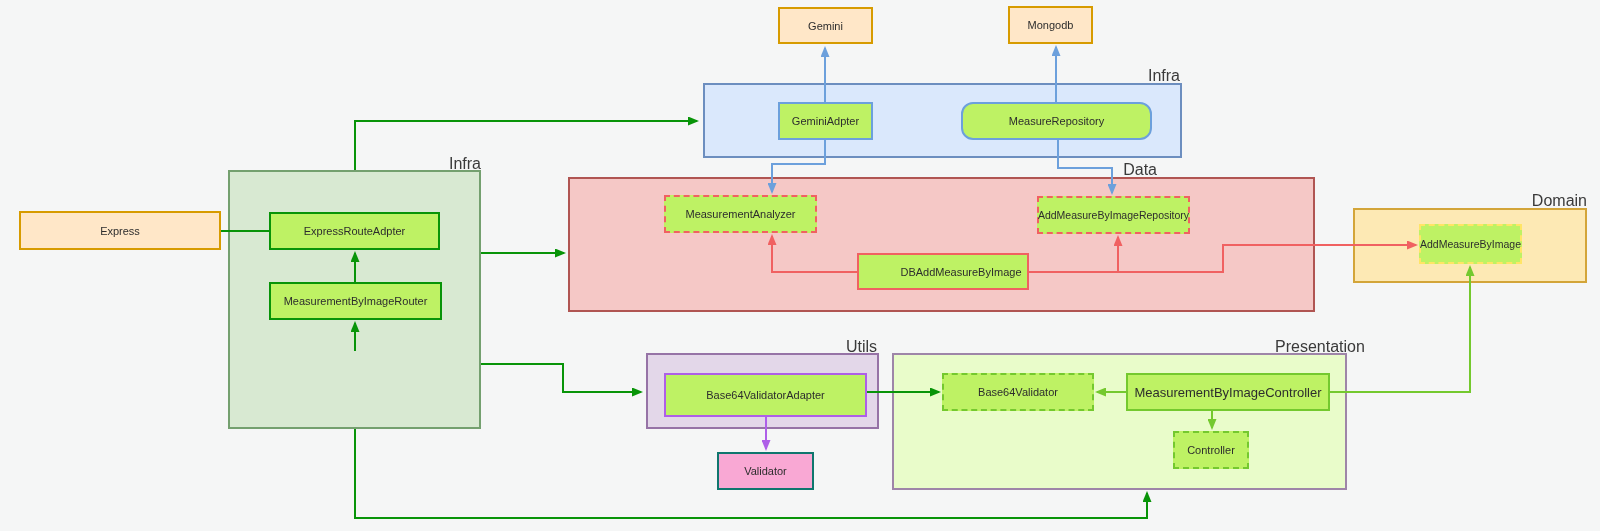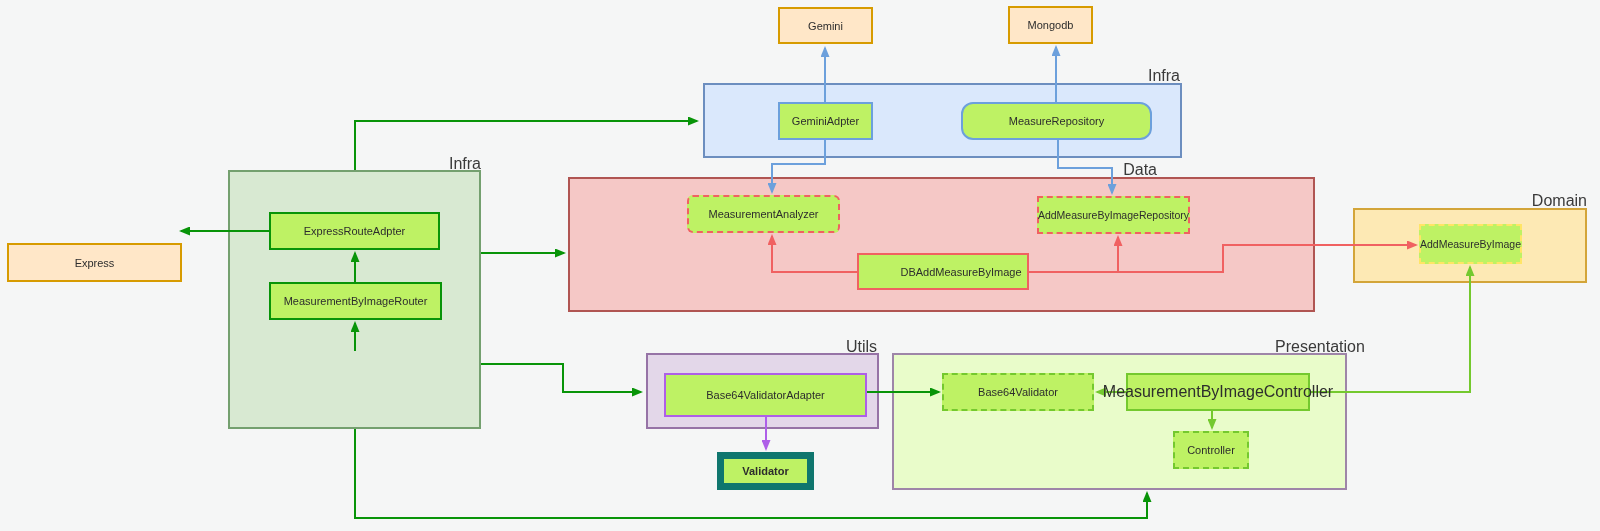--- a/index.html
+++ b/index.html
@@ -18,21 +18,21 @@
   .clabel{
     position:absolute;z-index:3;font-size:16px;color:#3a3a3a;
     text-align:right;white-space:nowrap;
   }
   .node{
     position:absolute;box-sizing:border-box;z-index:4;background:#bef264;
     display:flex;align-items:center;justify-content:center;
     font-size:11px;color:#2d2d2d;white-space:nowrap;text-align:center;
   }
   .n-orange{background:#ffe7c8;border:2px solid #d79b00;}
-  .n-yellow{background:#bef264;border:7px solid #0f766e;font-weight:bold;}
+  .n-yellow{background:#f9a8d4;border:2px solid #0f766e;}
   .n-blue{border:2px solid #6ca0dc;}
   .n-red{border:2px solid #f06161;padding-left:36px;}
   .n-red-dash{border:2px dashed #f06161;}
   .n-green{border:2px solid #089408;text-align:center;}
   .n-yellow-dash{border:2px dashed #ffe566;}
   .n-purple{border:2px solid #ae5fe8;}
   .n-lime{border:2px solid #74c92e;}
   .n-lime-dash{border:2px dashed #74c92e;}
 </style>
 </head>
@@ -98,34 +98,34 @@
 
   <div class="clabel" style="left:421px;top:155px;width:60px;">Infra</div>
   <div class="clabel" style="left:1120px;top:67px;width:60px;">Infra</div>
   <div class="clabel" style="left:1097px;top:161px;width:60px;">Data</div>
   <div class="clabel" style="left:1527px;top:192px;width:60px;">Domain</div>
   <div class="clabel" style="left:817px;top:338px;width:60px;">Utils</div>
   <div class="clabel" style="left:1275px;top:338px;width:70px;">Presentation</div>
 
   <div class="node n-orange" style="left:778px;top:7px;width:95px;height:37px;">Gemini</div>
   <div class="node n-orange" style="left:1008px;top:6px;width:85px;height:38px;">Mongodb</div>
-  <div class="node n-orange" style="left:7px;top:211px;width:175px;height:39px;margin-top:32px;">Express</div>
+  <div class="node n-orange" style="left:19px;top:211px;width:202px;height:39px;">Express</div>
 
   <div class="node n-blue" style="left:778px;top:102px;width:95px;height:38px;">GeminiAdpter</div>
   <div class="node n-blue" style="left:961px;top:102px;width:191px;height:38px;border-radius:12px;">MeasureRepository</div>
 
-  <div class="node n-red-dash" style="left:687px;top:195px;width:153px;height:38px;border-radius:6px;">MeasurementAnalyzer</div>
+  <div class="node n-red-dash" style="left:664px;top:195px;width:153px;height:38px;">MeasurementAnalyzer</div>
   <div class="node n-red-dash" style="left:1037px;top:196px;width:153px;height:38px;font-size:10.5px;">AddMeasureByImageRepository</div>
   <div class="node n-red" style="left:857px;top:253px;width:172px;height:37px;">DBAddMeasureByImage</div>
 
   <div class="node n-yellow-dash" style="left:1419px;top:224px;width:103px;height:40px;font-size:10.5px;">AddMeasureByImage</div>
 
   <div class="node n-green" style="left:269px;top:212px;width:171px;height:38px;">ExpressRouteAdpter</div>
   <div class="node n-green" style="left:269px;top:282px;width:173px;height:38px;">MeasurementByImageRouter</div>
 
   <div class="node n-purple" style="left:664px;top:373px;width:203px;height:44px;">Base64ValidatorAdapter</div>
   <div class="node n-yellow" style="left:717px;top:452px;width:97px;height:38px;">Validator</div>
 
   <div class="node n-lime-dash" style="left:942px;top:373px;width:152px;height:38px;">Base64Validator</div>
-  <div class="node n-lime" style="left:1126px;top:373px;width:184px;height:38px;font-size:16px;text-align:right;">MeasurementByImageController</div>
+  <div class="node n-lime" style="left:1126px;top:373px;width:204px;height:38px;font-size:13px;text-align:right;">MeasurementByImageController</div>
   <div class="node n-lime-dash" style="left:1173px;top:431px;width:76px;height:38px;">Controller</div>
 
 </div>
 
 </body></html>

